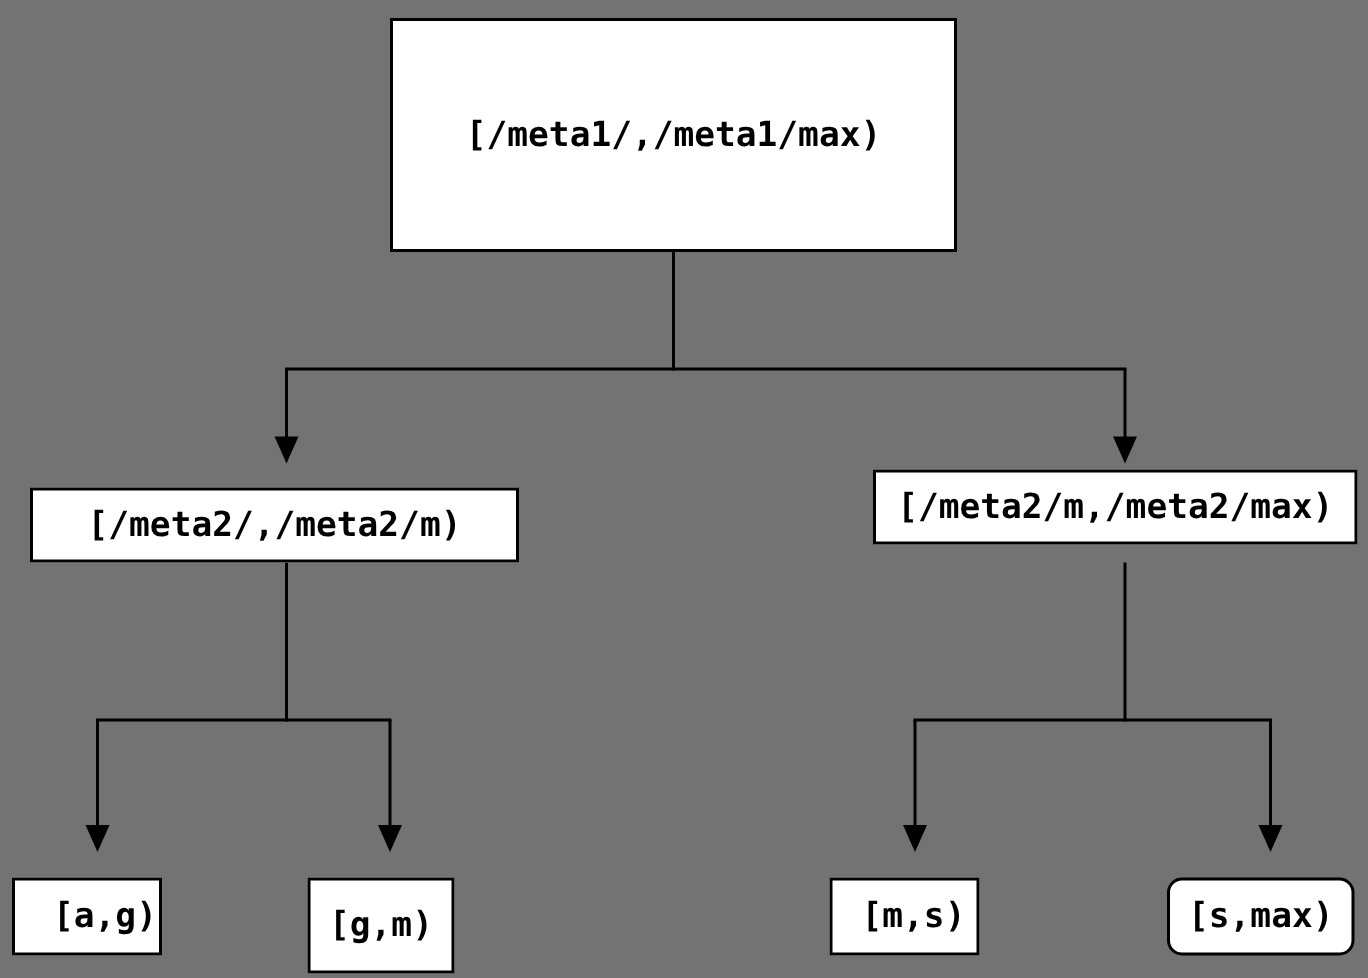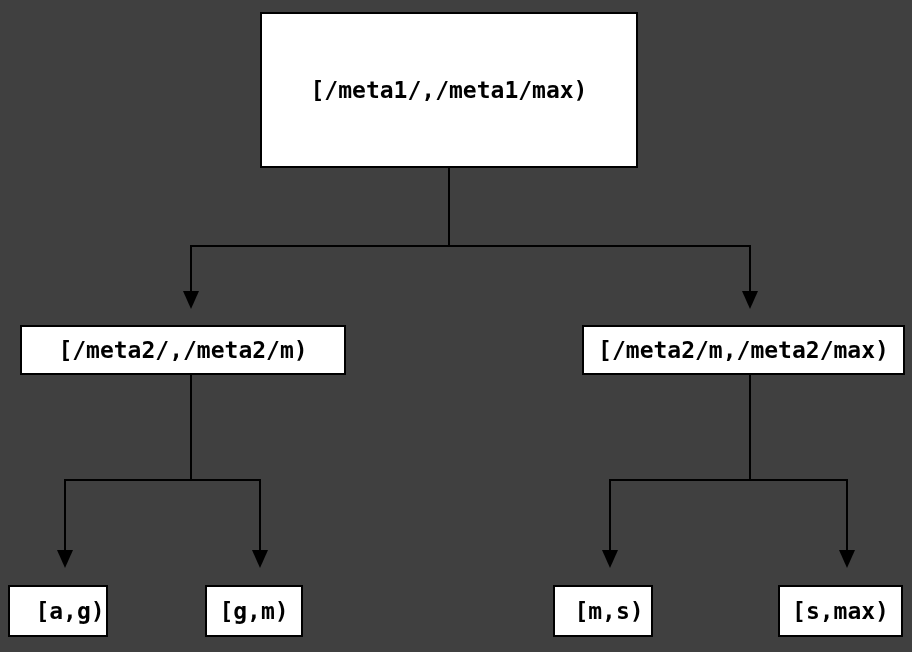--- a/index.html
+++ b/index.html
@@ -4,21 +4,21 @@
 <style>
   html, body {
     margin: 0;
     padding: 0;
     background: #ffffff;
   }
   .canvas {
     position: relative;
     width: 912px;
     height: 652px;
-    background: #404040;
+    background: #737373;
     overflow: hidden;
     font-family: "DejaVu Sans Mono", monospace;
   }
   .edges {
     position: absolute;
     left: 0;
     top: 0;
     width: 912px;
     height: 652px;
     pointer-events: none;
@@ -42,25 +42,25 @@
     align-items: center;
     justify-content: center;
     font-family: "DejaVu Sans Mono", monospace;
     font-weight: bold;
     font-size: 23px;
     white-space: nowrap;
     line-height: 1;
   }
   .node-root       { left: 260px; top: 12px;  width: 378px; height: 156px; }
   .node-left       { left: 20px;  top: 325px; width: 326px; height: 50px;  }
-  .node-right      { left: 582px; top: 325px; width: 323px; height: 50px;  }
+  .node-right      { left: 582px; top: 313px; width: 323px; height: 50px;  }
   .node-leaf-ag    { left: 8px;   top: 585px; width: 100px; height: 52px; padding-left: 24px;  }
-  .node-leaf-gm    { left: 205px; top: 585px; width: 98px;  height: 52px;  }
+  .node-leaf-gm    { left: 205px; top: 585px; width: 98px;  height: 64px;  }
   .node-leaf-ms    { left: 553px; top: 585px; width: 100px; height: 52px; padding-left: 12px;  }
-  .node-leaf-smax  { left: 778px; top: 585px; width: 125px; height: 52px;  }
+  .node-leaf-smax  { left: 778px; top: 585px; width: 125px; height: 52px; border-radius: 10px;  }
 </style>
 </head>
 <body>
 
 <div class="canvas">
 
   <svg class="edges" viewBox="0 0 912 652" xmlns="http://www.w3.org/2000/svg">
 
     <path d="M449 168 L449 247"></path>
     <path d="M190 246 L751 246"></path>

